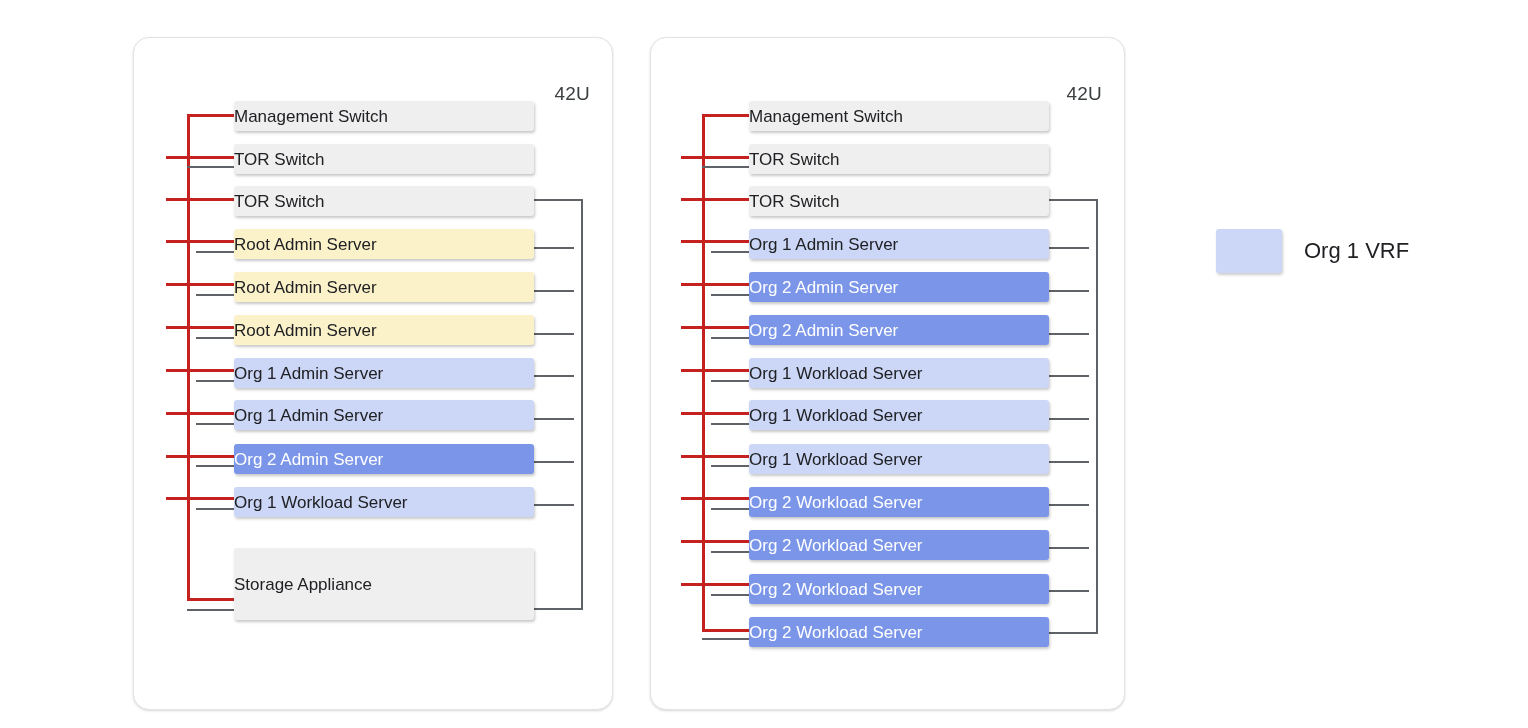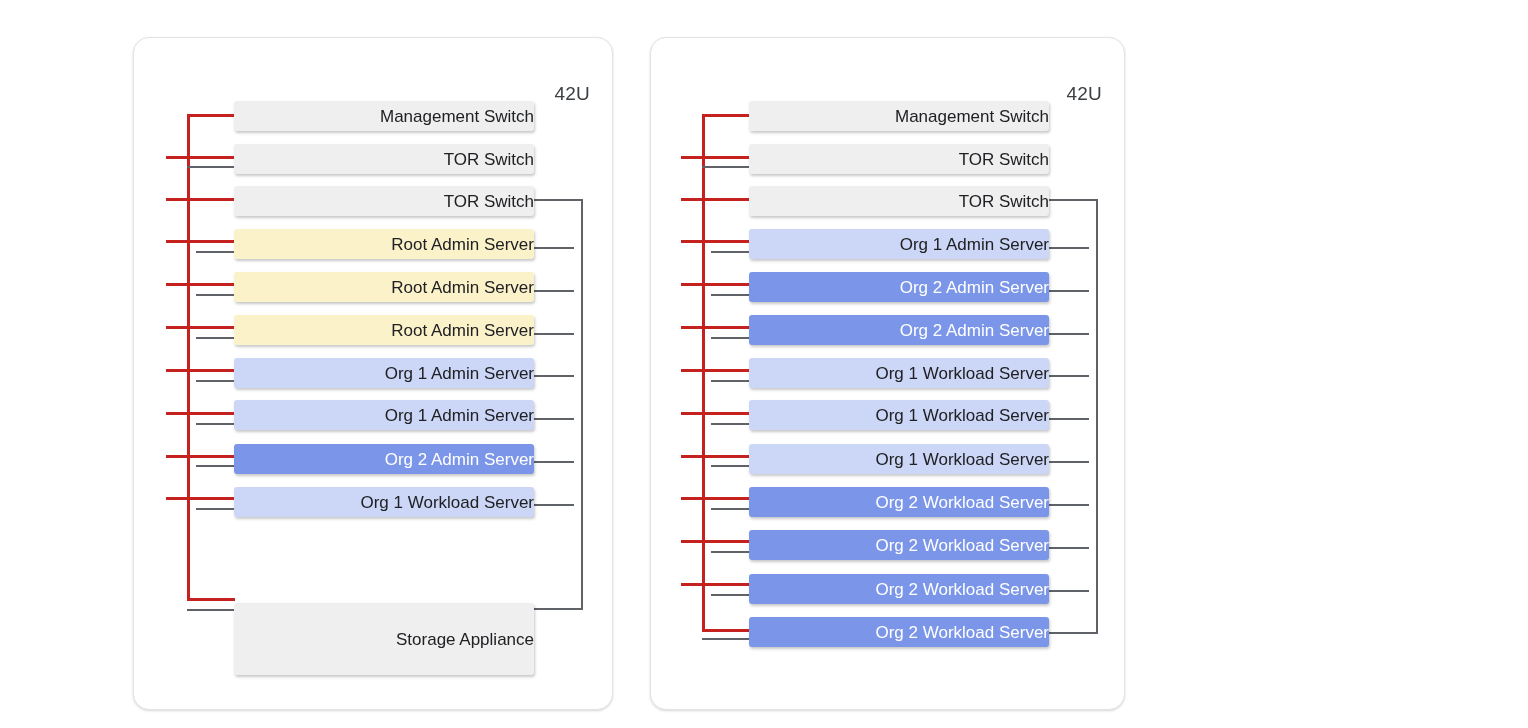--- a/index.html
+++ b/index.html
@@ -26,21 +26,21 @@
     letter-spacing:.2px;
     white-space:nowrap;
   }
 
   
   .dev{
     position:absolute;
     height:30px;
     border-radius:3px;
     box-shadow:1px 2px 3px rgba(0,0,0,.22);
-    display:flex;align-items:center;justify-content:flex-end;
+    display:flex;align-items:center;justify-content:flex-start;
     font-size:17px;
     line-height:1;
     white-space:nowrap;
     box-sizing:border-box;
   }
   .dev.tall{height:72px;}
   .t-grey  {background:#efefef;color:#202124;}
   .t-root  {background:#fcf2ca;color:#202124;}
   .t-org1  {background:#ccd7f7;color:#202124;}
   .t-org2  {background:#7b96e8;color:#ffffff;}
@@ -142,21 +142,21 @@
     </div>
   <div class="dev t-org1" style="left:234px;top:400px;width:300px;">
       <span>Org 1 Admin Server</span>
     </div>
   <div class="dev t-org2" style="left:234px;top:444px;width:300px;">
       <span>Org 2 Admin Server</span>
     </div>
   <div class="dev t-org1" style="left:234px;top:487px;width:300px;">
       <span>Org 1 Workload Server</span>
     </div>
-  <div class="dev t-grey tall" style="left:234px;top:603px;width:300px;">
+  <div class="dev t-grey tall" style="left:234px;top:548px;width:300px;">
       <span>Storage Appliance</span>
     </div>
 
   <div class="rack" style="left:650px;top:37px;width:473px;height:671px;">
     <div class="rack-units" style="right:22px;top:45px;">42U</div>
   </div>
 
   <div>
     <div class="wire w-red v3" style="left:702px;top:114px;height:518px;"></div>
     <div class="wire w-red h3" style="left:702px;top:114px;width:48px;"></div>
@@ -237,16 +237,20 @@
   <div class="dev t-org2" style="left:749px;top:574px;width:300px;">
       <span>Org 2 Workload Server</span>
     </div>
   <div class="dev t-org2" style="left:749px;top:617px;width:300px;">
       <span>Org 2 Workload Server</span>
     </div>
 
   <div class="legend" style="left:1216px;top:146px;width:290px;height:210px;">
 
 
+    <div class="legend-row" style="left:0;top:83px;">
+      <div class="swatch t-org1"></div>
+      <div class="legend-label">Org 1 VRF</div>
+    </div>
 
   </div>
 
 </div>
 
 </body></html>

